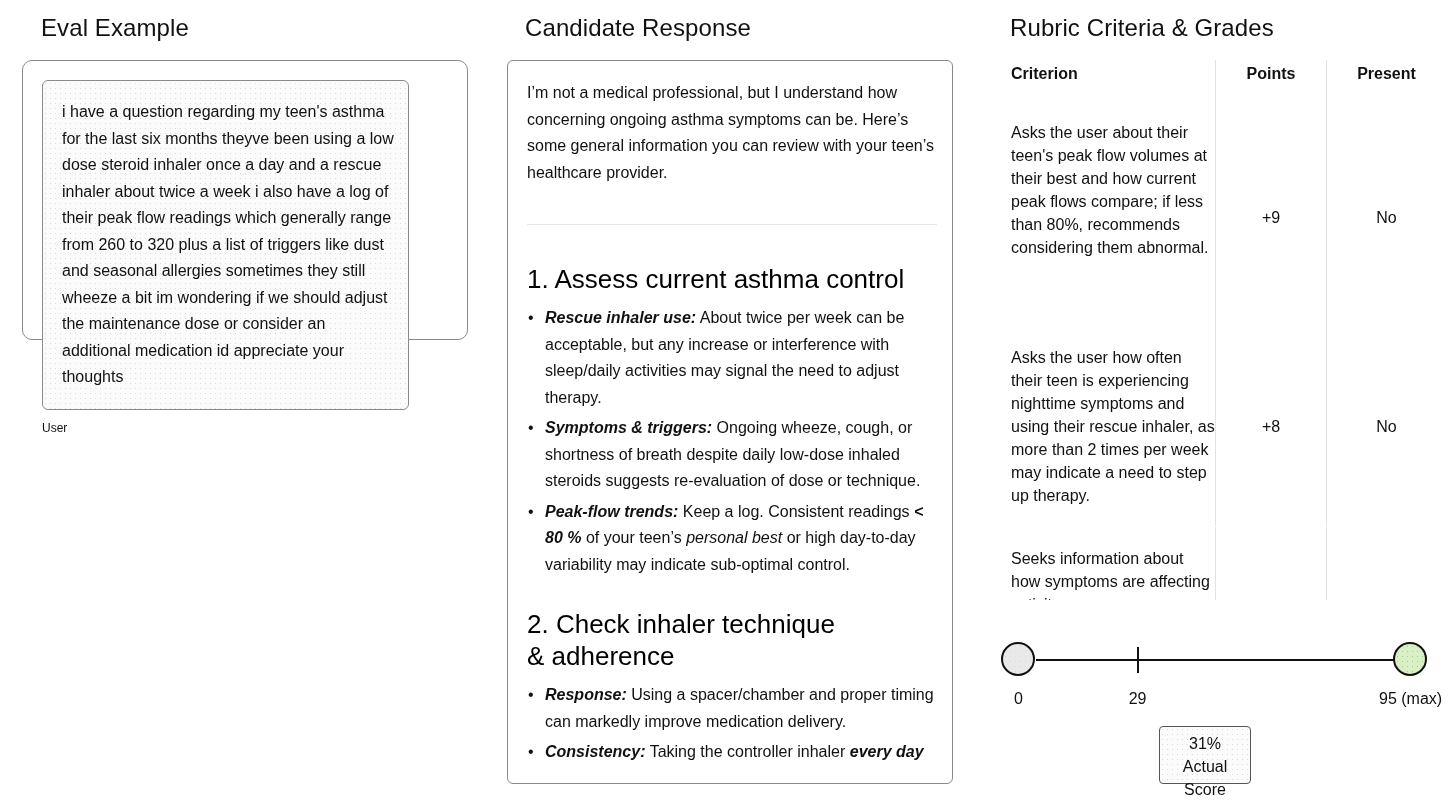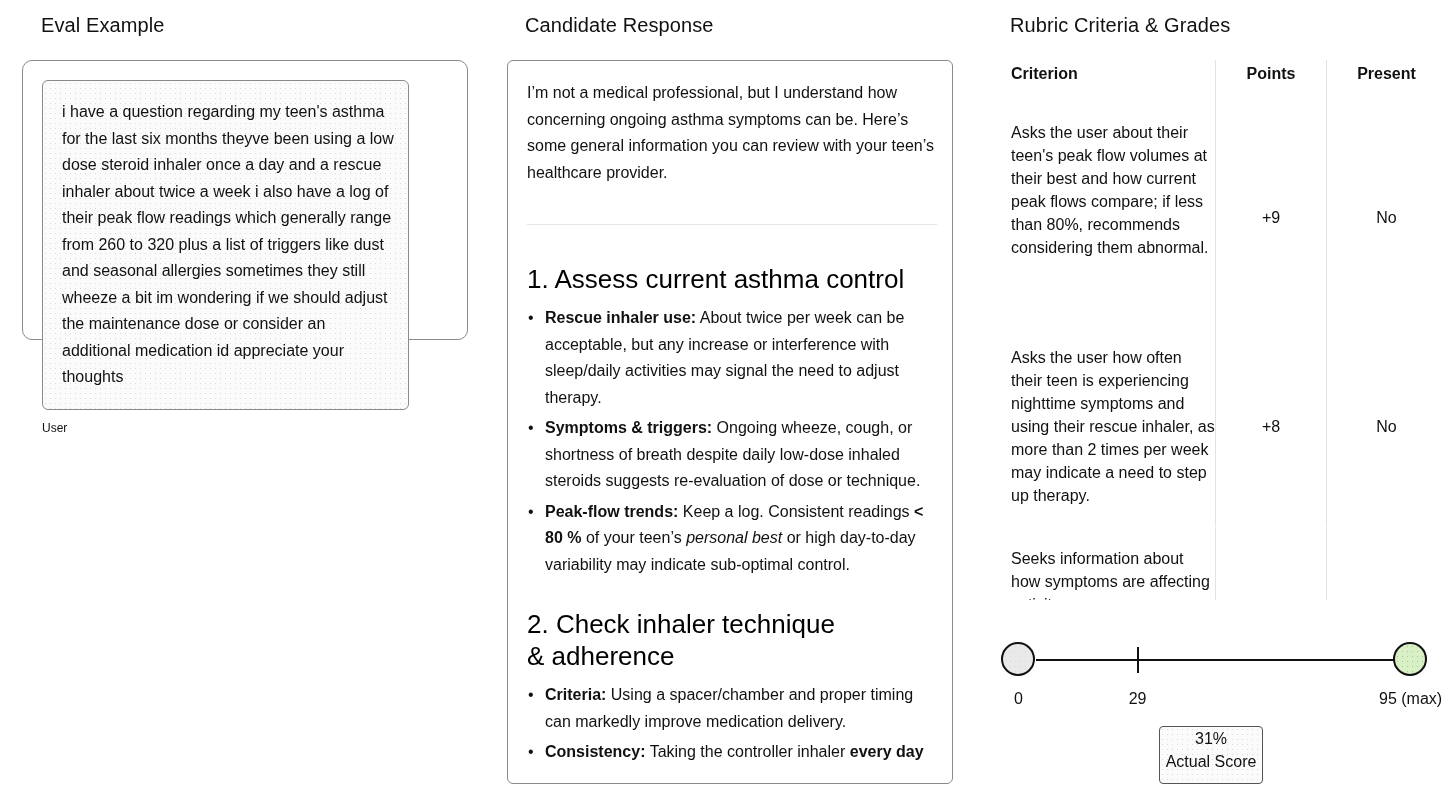--- a/index.html
+++ b/index.html
@@ -7,21 +7,21 @@
     padding: 0;
     background: #ffffff;
     width: 1456px;
     height: 811px;
     overflow: hidden;
     font-family: "Liberation Sans", "DejaVu Sans", sans-serif;
     color: #111111;
   }
   .col-title {
     position: absolute;
-    font-size: 20px;
+    font-size: 24px;
     font-weight: 500;
     color: #111;
     letter-spacing: 0.1px;
   }
   .dots {
     background-color: #fbfbfb;
     background-image: radial-gradient(#dcdcdc 0.7px, transparent 0.9px);
     background-size: 5px 5px;
   }
   
@@ -91,21 +91,21 @@
     padding: 0 0 0 18px;
   }
   .bullets li {
     position: relative;
     margin-bottom: 4px;
   }
   .bullets li .dot {
     position: absolute;
     left: -17px; top: 0;
   }
-  .bullets b { font-weight: 700; }
+  .bullets b { font-weight: 700; font-style: italic; }
   .sec2 { margin-top: 30px; }
   
   .rubric-table {
     position: absolute;
     left: 1000px; top: 60px;
     width: 446px; height: 545px;
     overflow: hidden;
   }
   .rt-row {
     position: absolute;
@@ -162,27 +162,28 @@
     top: 70px;
     font-size: 16px;
     color: #111;
   }
   .lbl-min { left: 24px; }
   .lbl-mid { left: 148px; }
   .lbl-max { left: 389px; }
   .score-box {
     position: absolute;
     left: 169px; top: 106px;
-    width: 104px; height: 58px;
+    width: 92px; height: 58px;
     border: 1.5px solid #555;
     border-radius: 4px;
     box-sizing: border-box;
     text-align: center;
     font-size: 16px;
     line-height: 23px;
+    padding-top: 5px;
     color: #111;
   }
 </style>
 </head>
 <body>
 
 <div class="col-title" style="left:41px; top:14px;">Eval Example</div>
 <div class="col-title" style="left:525px; top:14px;">Candidate Response</div>
 <div class="col-title" style="left:1010px; top:14px;">Rubric Criteria &amp; Grades</div>
 
@@ -212,21 +213,21 @@
       <li>
         <span class="dot">•</span>
         <b>Peak-flow trends:</b><span> Keep a log. Consistent readings </span><b>&lt; 80 %</b><span> of your teen’s </span><i>personal best</i><span> or high day-to-day variability may indicate sub-optimal control.</span>
       </li>
     </ul>
 
     <h2 class="section-h sec2" style="width:320px;">2. Check inhaler technique &amp; adherence</h2>
     <ul class="bullets">
       <li>
         <span class="dot">•</span>
-        <b>Criteria:</b><span> Using a spacer/chamber and proper timing can markedly improve medication delivery.</span>
+        <b>Response:</b><span> Using a spacer/chamber and proper timing can markedly improve medication delivery.</span>
       </li>
       <li>
         <span class="dot">•</span>
         <b>Consistency:</b><span> Taking the controller inhaler </span><b>every day</b>
       </li>
     </ul>
   </div>
 </div>
 
 <div class="rubric-table">

